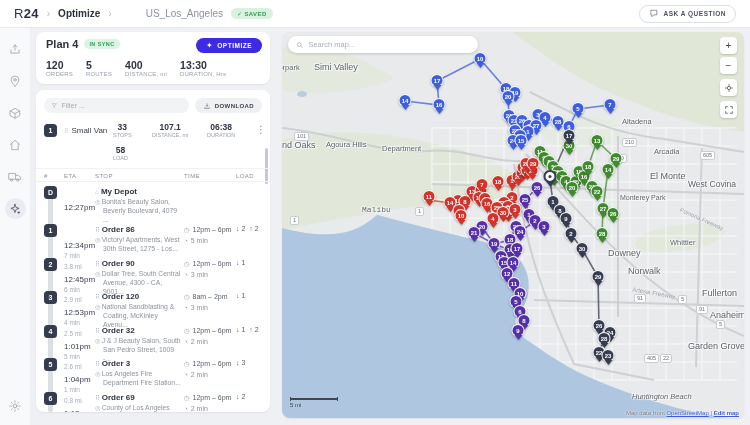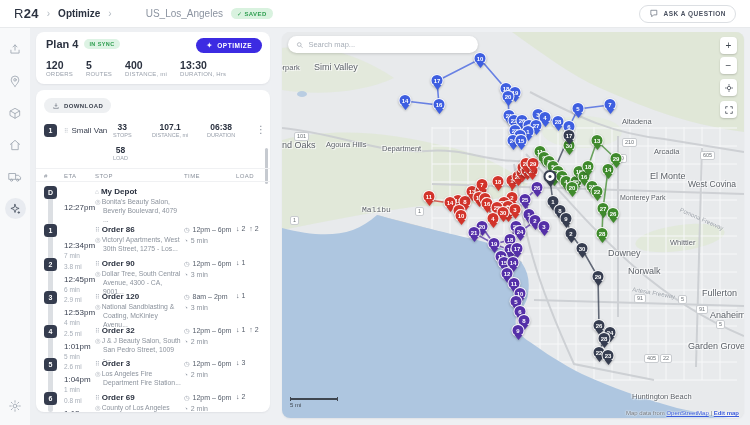--- a/index.html
+++ b/index.html
@@ -241,20 +241,26 @@
         </div>
       <div class="stat">
           <div class="v">13:30</div>
           <div class="l">DURATION, Hrs</div>
         </div>
     </div>
   </section>
 
   <section class="list-card">
     <div class="filter-row">
+      <div class="filter-box">
+        <svg viewBox="0 0 24 24">
+            <path d="M4 5h16l-6.5 7.5V19l-3-1.8v-4.7z"></path>
+          </svg>
+        <input type="text" placeholder="Filter ..." style="">
+      </div>
       <button class="dl-btn">
         <svg viewBox="0 0 24 24">
             <path d="M12 4v9M8.5 9.5 12 13l3.5-3.5M5 16v3h14v-3"></path>
           </svg>
         <span>DOWNLOAD</span>
       </button>
     </div>
 
     <div class="summary">
       <div class="rbadge">1</div>
@@ -463,21 +469,21 @@
         <div class="mlabel" style="left: 372px; top: 115px; font-size: 7.5px;">Arcadia</div>
         <div class="mlabel" style="left: 368px; top: 139px; font-size: 9px;">El Monte</div>
         <div class="mlabel" style="left: 406px; top: 147px; font-size: 8.5px;">West Covina</div>
         <div class="mlabel" style="left: 338px; top: 162px; font-size: 7px;">Monterey Park</div>
         <div class="mlabel" style="left: 388px; top: 206px; font-size: 7.5px;">Whittier</div>
         <div class="mlabel" style="left: 326px; top: 216px; font-size: 9px;">Downey</div>
         <div class="mlabel" style="left: 346px; top: 234px; font-size: 9px;">Norwalk</div>
         <div class="mlabel" style="left: 420px; top: 256px; font-size: 9px;">Fullerton</div>
         <div class="mlabel" style="left: 428px; top: 278px; font-size: 9px;">Anaheim</div>
         <div class="mlabel" style="left: 406px; top: 309px; font-size: 9px;">Garden Grove</div>
-        <div class="mlabel" style="left: 350px; top: 360px; font-size: 7.5px;">Huntington Beach</div>
+        <div class="mlabel" style="left: 350px; top: 360px; font-size: 7.5px; font-style: italic;">Huntington Beach</div>
         <div class="flabel" style="left: 396px; top: 184px; transform: rotate(24deg);">Pomona Freeway</div>
         <div class="flabel" style="left: 350px; top: 258px; transform: rotate(10deg);">Artesia Freeway</div>
       </div>
     <div id="map-highways">
         <div class="hbadge" style="left: 12px; top: 100px;">101</div>
         <div class="hbadge" style="left: 340px; top: 106px;">210</div>
         <div class="hbadge" style="left: 330px; top: 122px;">110</div>
         <div class="hbadge" style="left: 418px; top: 119px;">605</div>
         <div class="hbadge" style="left: 396px; top: 263px;">5</div>
         <div class="hbadge" style="left: 434px; top: 288px;">5</div>

